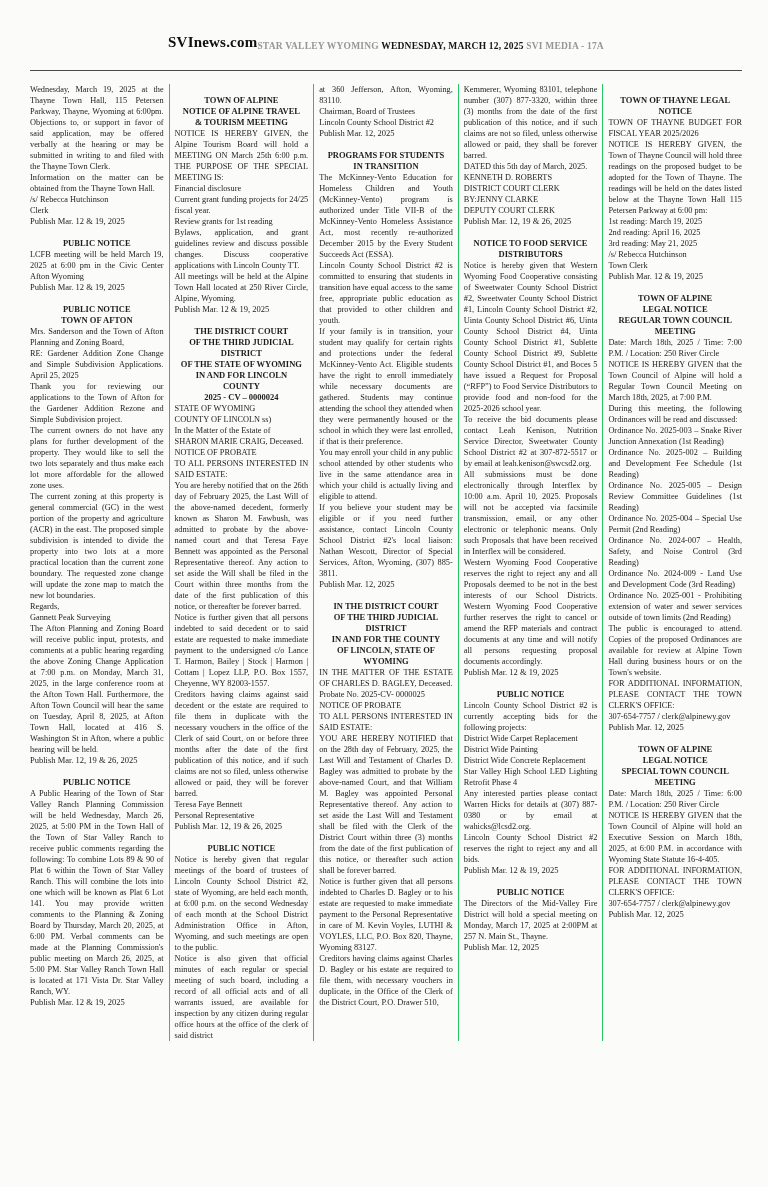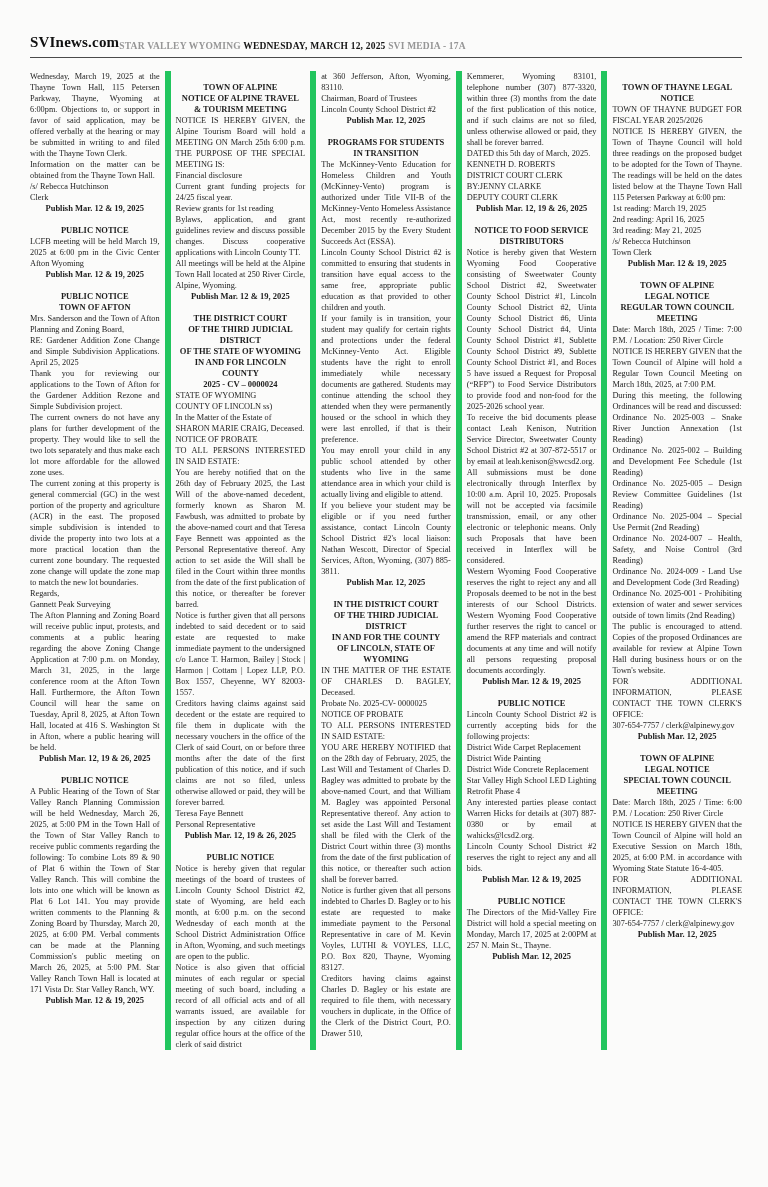--- a/index.html
+++ b/index.html
@@ -2,34 +2,34 @@
 <html><head>
 <meta charset="utf-8">
 <style>
   html, body { margin:0; padding:0; }
   body {
     width:768px; height:1187px; overflow:hidden;
     background:#fbfbfa; color:#1d1d1d;
     font-family:"Liberation Serif", serif;
   }
   .page { box-sizing:border-box; width:768px; height:1187px; padding:34px 26px 10px 30px; }
-  .masthead { display:flex; justify-content:flex-start; align-items:flex-end;
-    border-bottom:1.5px solid #4a4a4a; padding-bottom:6px; }
+  .masthead { display:flex; justify-content:center; align-items:flex-end;
+    border-bottom:1.5px solid #4a4a4a; padding-bottom:19px; }
   .site { font-weight:bold; font-size:15px; letter-spacing:0.2px; color:#111; }
   .dateline { font-family:Liberation Serif, serif; font-size:9.5px; font-weight:bold;
     color:#969696; letter-spacing:0.2px; white-space:nowrap; }
   .dateline .dark { color:#151515; }
   .cols { display:flex; padding-top:13px; }
-  .col { flex:1 1 0; min-width:0; padding:0 5px; border-right:6px solid #22c55e; }
+  .col { flex:1 1 0; min-width:0; padding:0 5px; border-right:1px solid #22c55e; }
   .col:first-child { padding-left:0; }
   .col:last-child { border-right:none; padding-right:0; }
   .p   { font-size:8.3px; line-height:11px; text-align:justify; }
   .h   { font-size:8.5px; line-height:11px; font-weight:bold; text-align:center;
          white-space:pre-line; margin-top:11px; }
-  .pub { font-size:8.5px; line-height:11px; font-weight:bold; text-align:center; margin-bottom:3px; }
+  .pub { font-size:8.5px; line-height:11px; font-weight:normal; margin-bottom:3px; }
 </style>
 </head>
 <body>
 
 <div class="page">
   <div class="masthead">
     <span class="site">SVInews.com</span>
     <span class="dateline">
       <span>STAR VALLEY WYOMING</span>
       <span class="dark">WEDNESDAY, MARCH 12, 2025</span>

